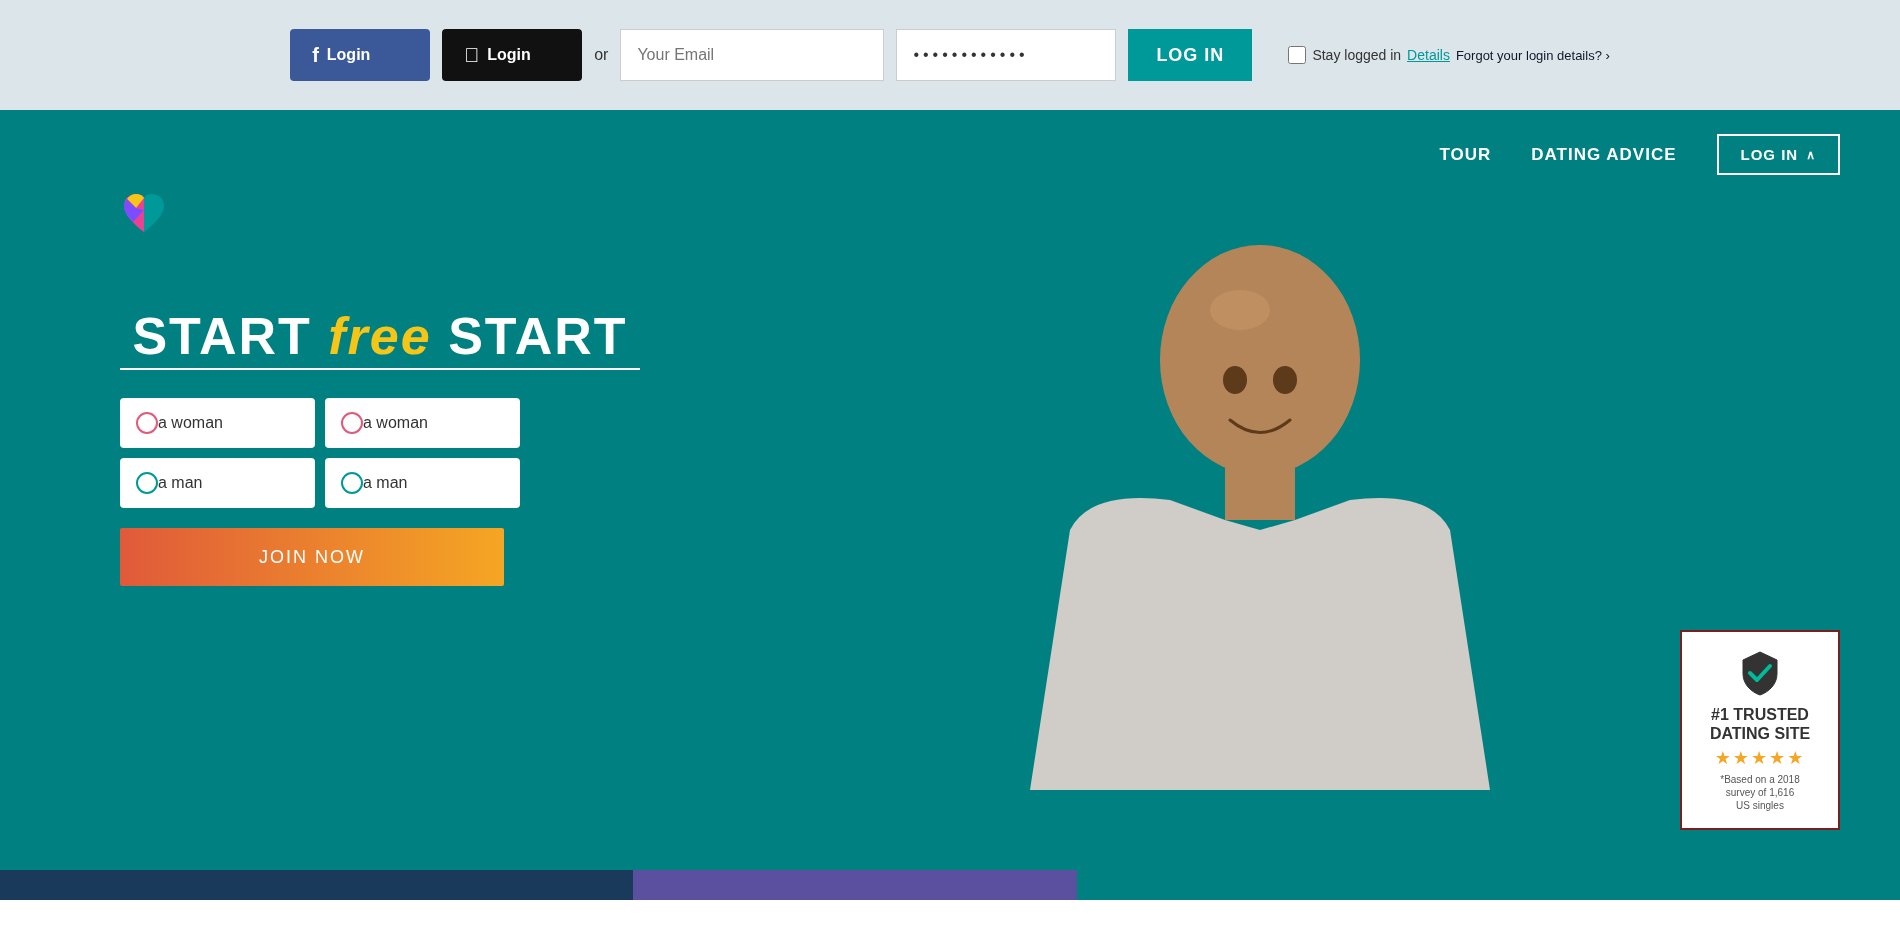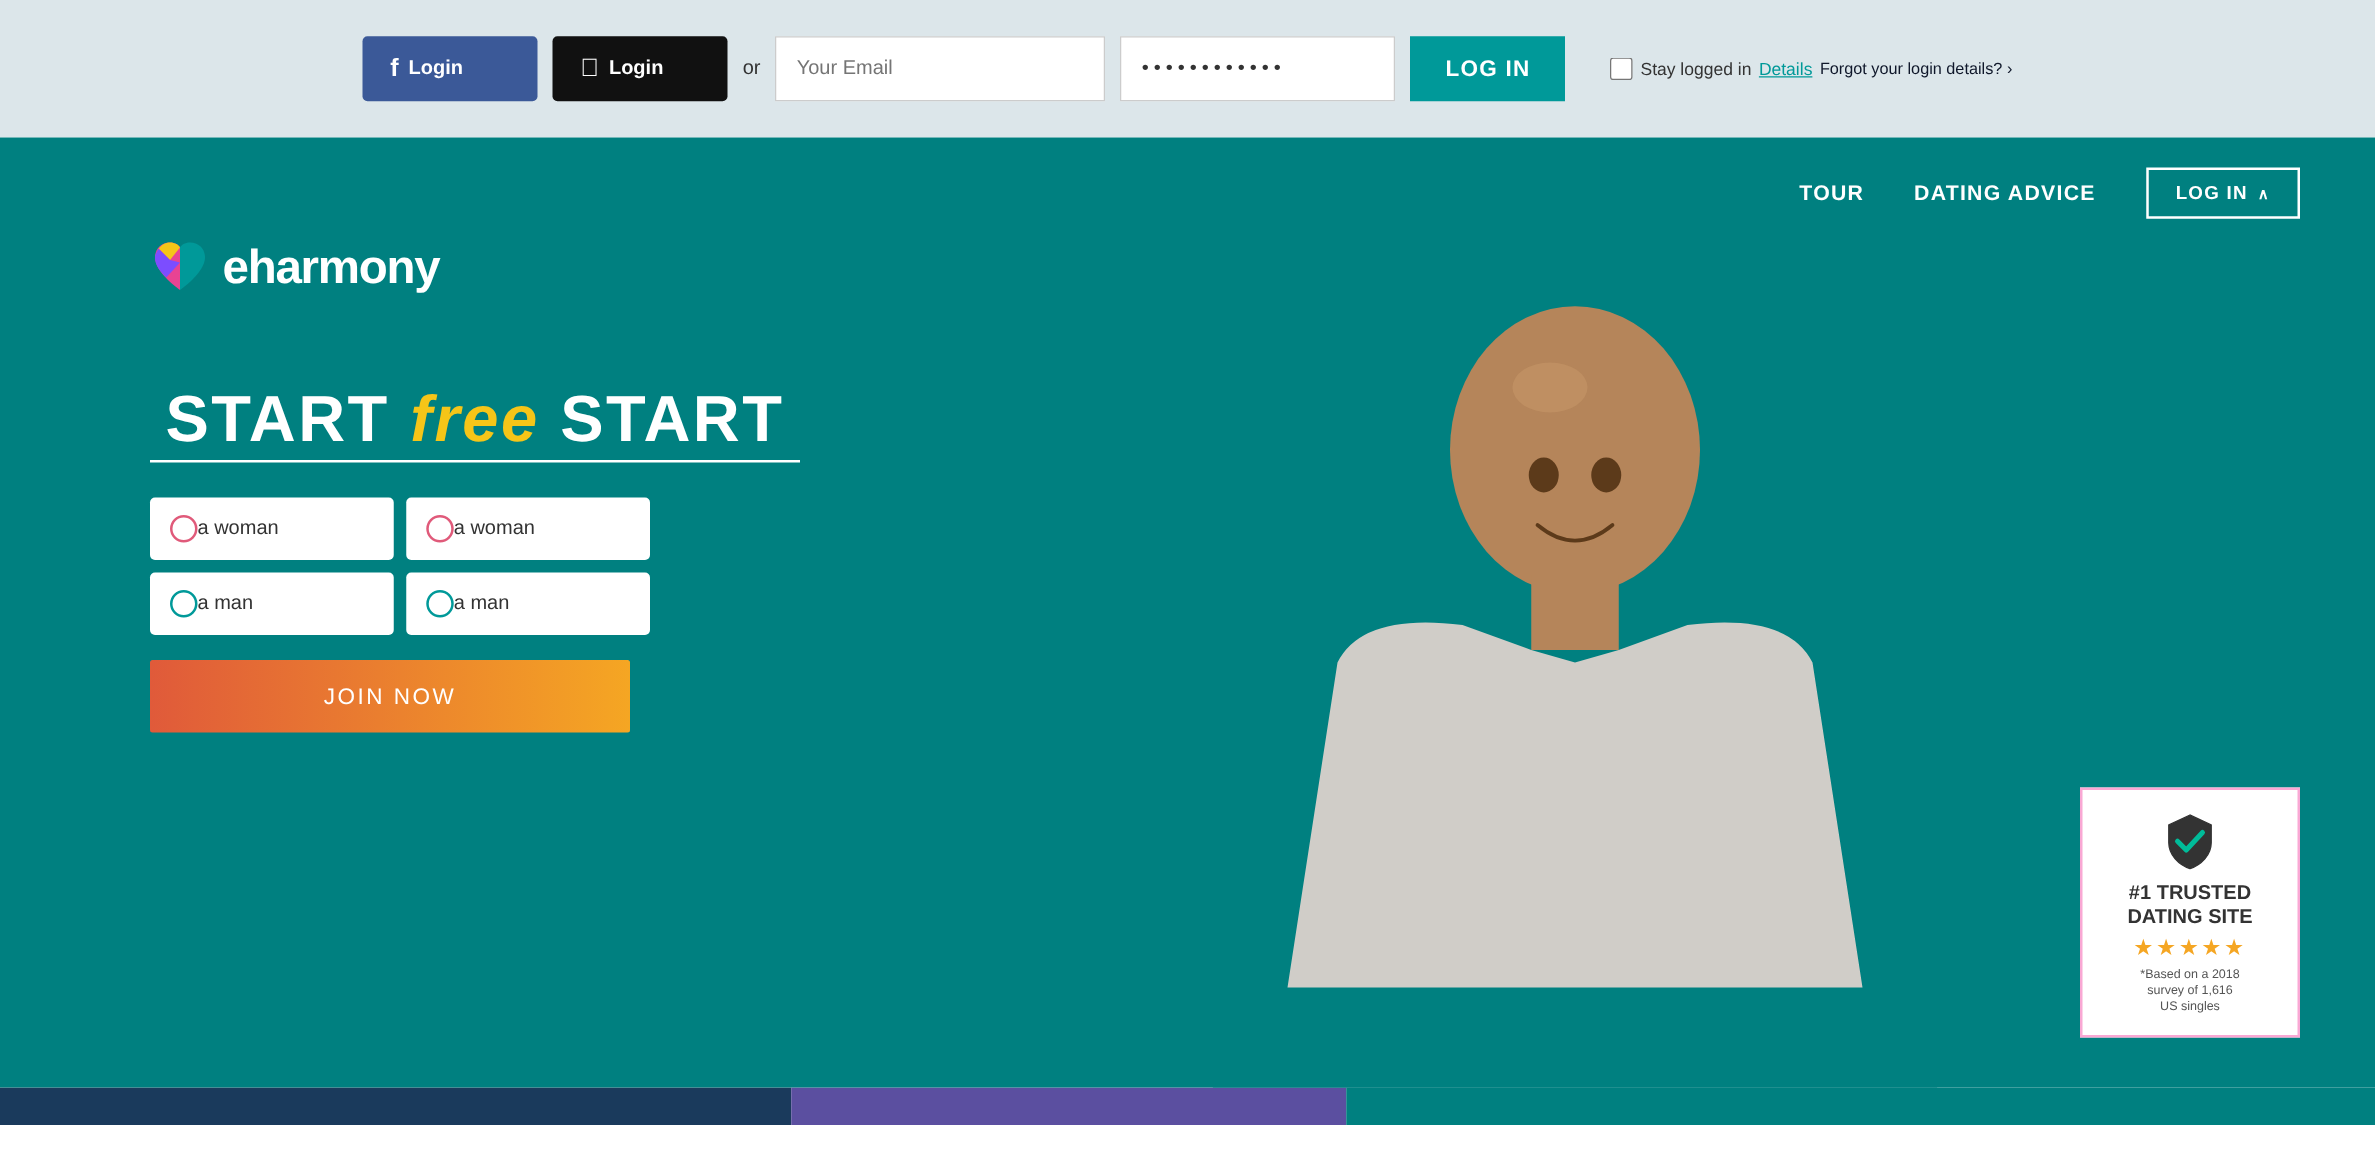--- a/index.html
+++ b/index.html
@@ -271,23 +271,23 @@
       height: 700px;
       overflow: hidden;
     }
 
     
     .trusted-badge {
       position: absolute;
       bottom: 40px;
       right: 60px;
       background: white;
-      border: 2px solid #f9a8d4;
+      border: 2px solid #7f1d1d;
       padding: 16px 20px;
-      width: 176px;
+      width: 160px;
       text-align: center;
       font-size: 12px;
     }
     .badge-title {
       font-size: 16px;
       font-weight: bold;
       color: #333;
       line-height: 1.2;
     }
     .badge-stars {
@@ -365,21 +365,20 @@
       <path d="M24 42 C24 42 4 28 4 16 C4 9 9 4 16 4 C20 4 23 6 24 8 C25 6 28 4 32 4 C39 4 44 9 44 16 C44 28 24 42 24 42Z" fill="none"></path>
 
       <path d="M24 42 C24 42 4 28 4 16 C4 9 9 4 16 4 C20 4 23 6 24 8 L24 42Z" fill="#e84393"></path>
 
       <path d="M24 42 L24 8 C25 6 28 4 32 4 C39 4 44 9 44 16 C44 28 24 42 24 42Z" fill="#009999"></path>
 
       <path d="M24 8 C23 6 20 4 16 4 C12 4 9 6 7 9 L16 18 L24 8Z" fill="#f5c518"></path>
 
       <path d="M7 9 C5 12 4 14 4 16 C4 22 8 27 13 32 L24 20 L16 18 L7 9Z" fill="#7c4dff"></path>
     </svg>
-    <span class="logo-text">eharmony</span>
   </div>
 
   <div class="hero-content">
 
     <div class="headline">
       <span>START </span><span class="headline-free">free</span><span> START</span>
     </div>
     <span class="headline-underline"></span>
 
     <div class="form-section">

